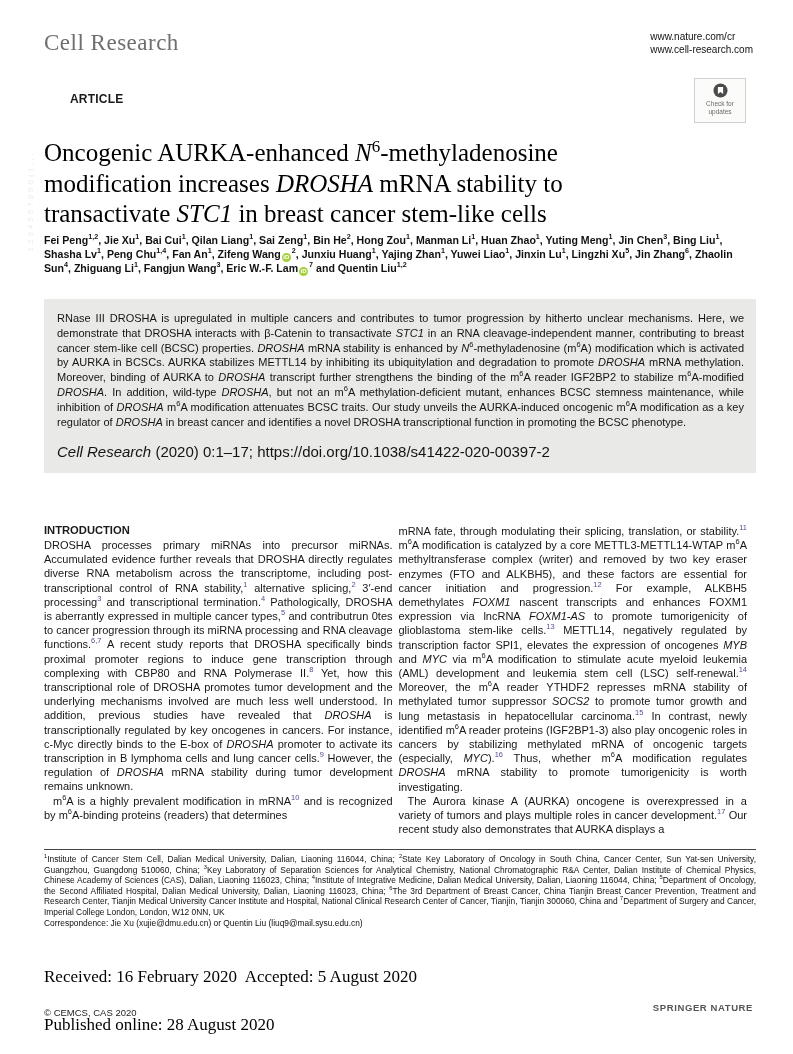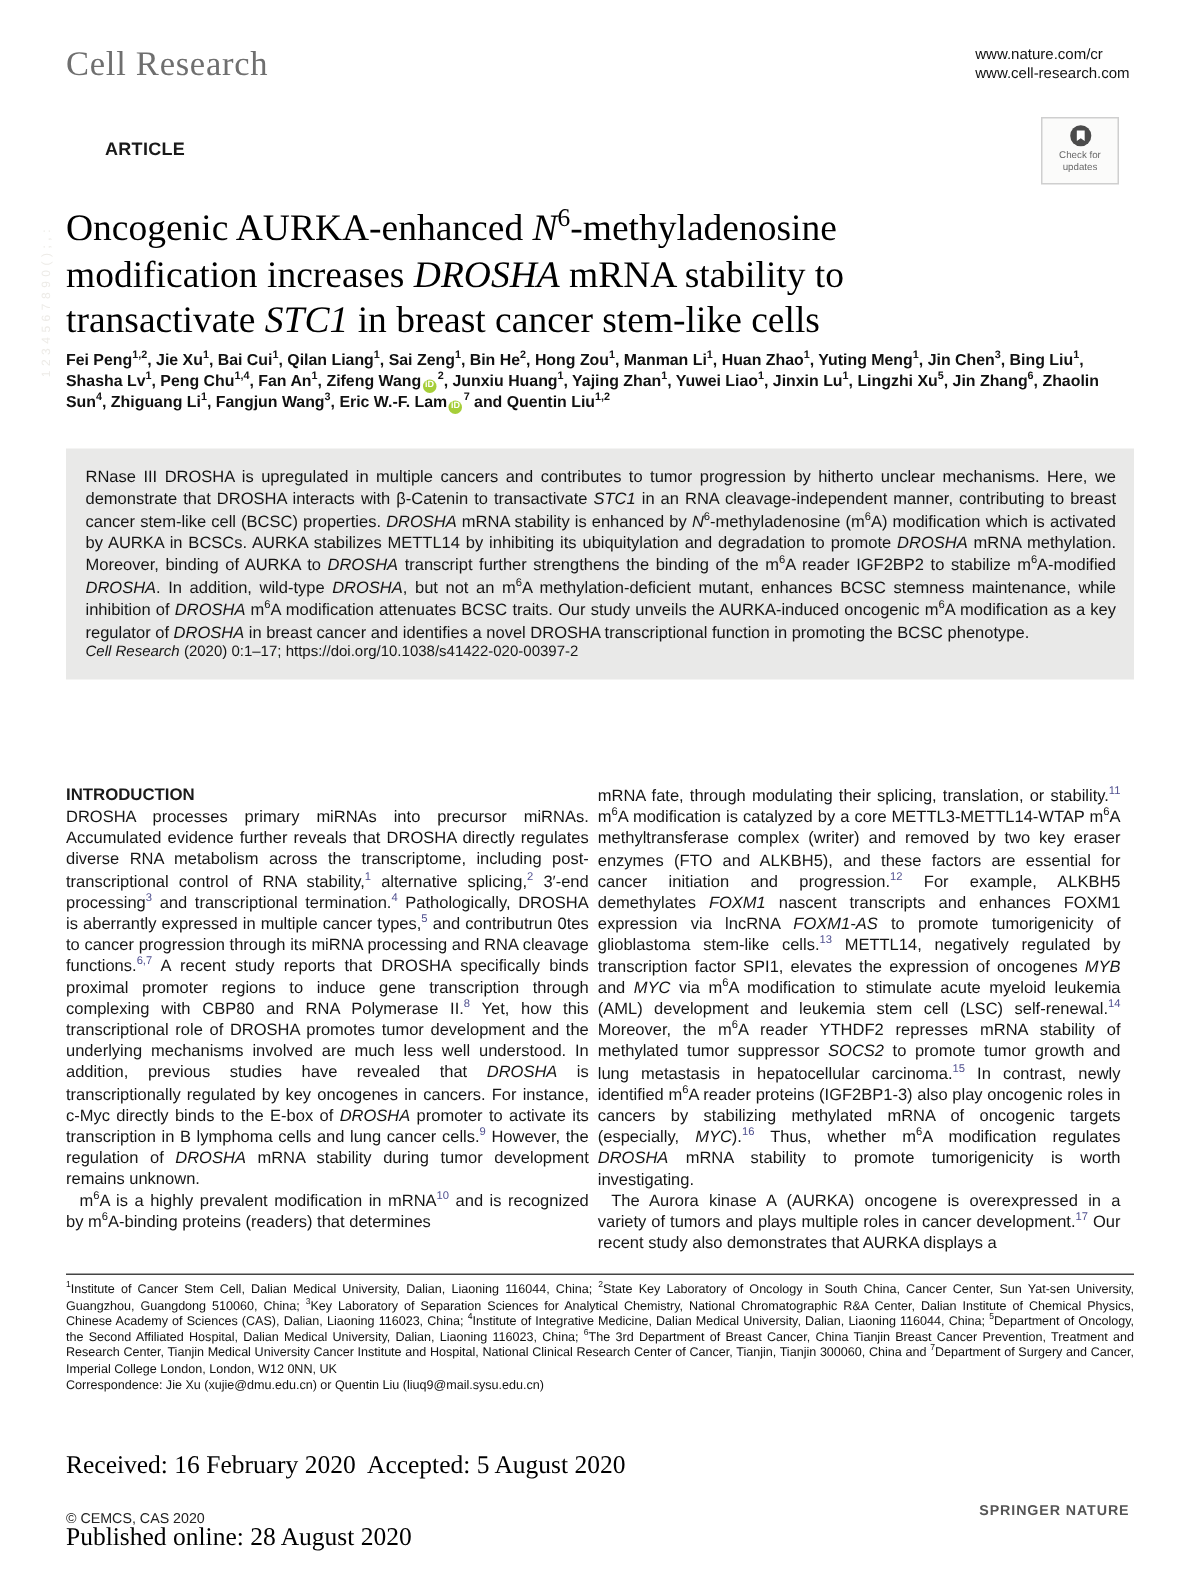--- a/index.html
+++ b/index.html
@@ -66,21 +66,21 @@
     font-style: normal;
   }
 
   .abstract {
     position: absolute; top: 299px; left: 44px; width: 712px;
     background: #e9e9e8; padding: 12px 12px 13px 13px;
   }
   .abstract-body {
     font-size: 11px; line-height: 14.8px; text-align: justify; color: #141414;
   }
-  .abstract-citation { font-size: 10px; color: #141414; }
+  .abstract-citation { margin-top: 14px; font-size: 15px; color: #141414; }
 
   .columns {
     position: absolute; top: 524px; left: 44px; width: 712px;
     display: flex; gap: 6px;
   }
   .col { width: 348.5px; }
   .section-heading { font-size: 11.2px; font-weight: bold; margin-bottom: 2px; }
   .body-text {
     font-size: 11px; line-height: 14.2px; text-align: justify; color: #161616;
   }

